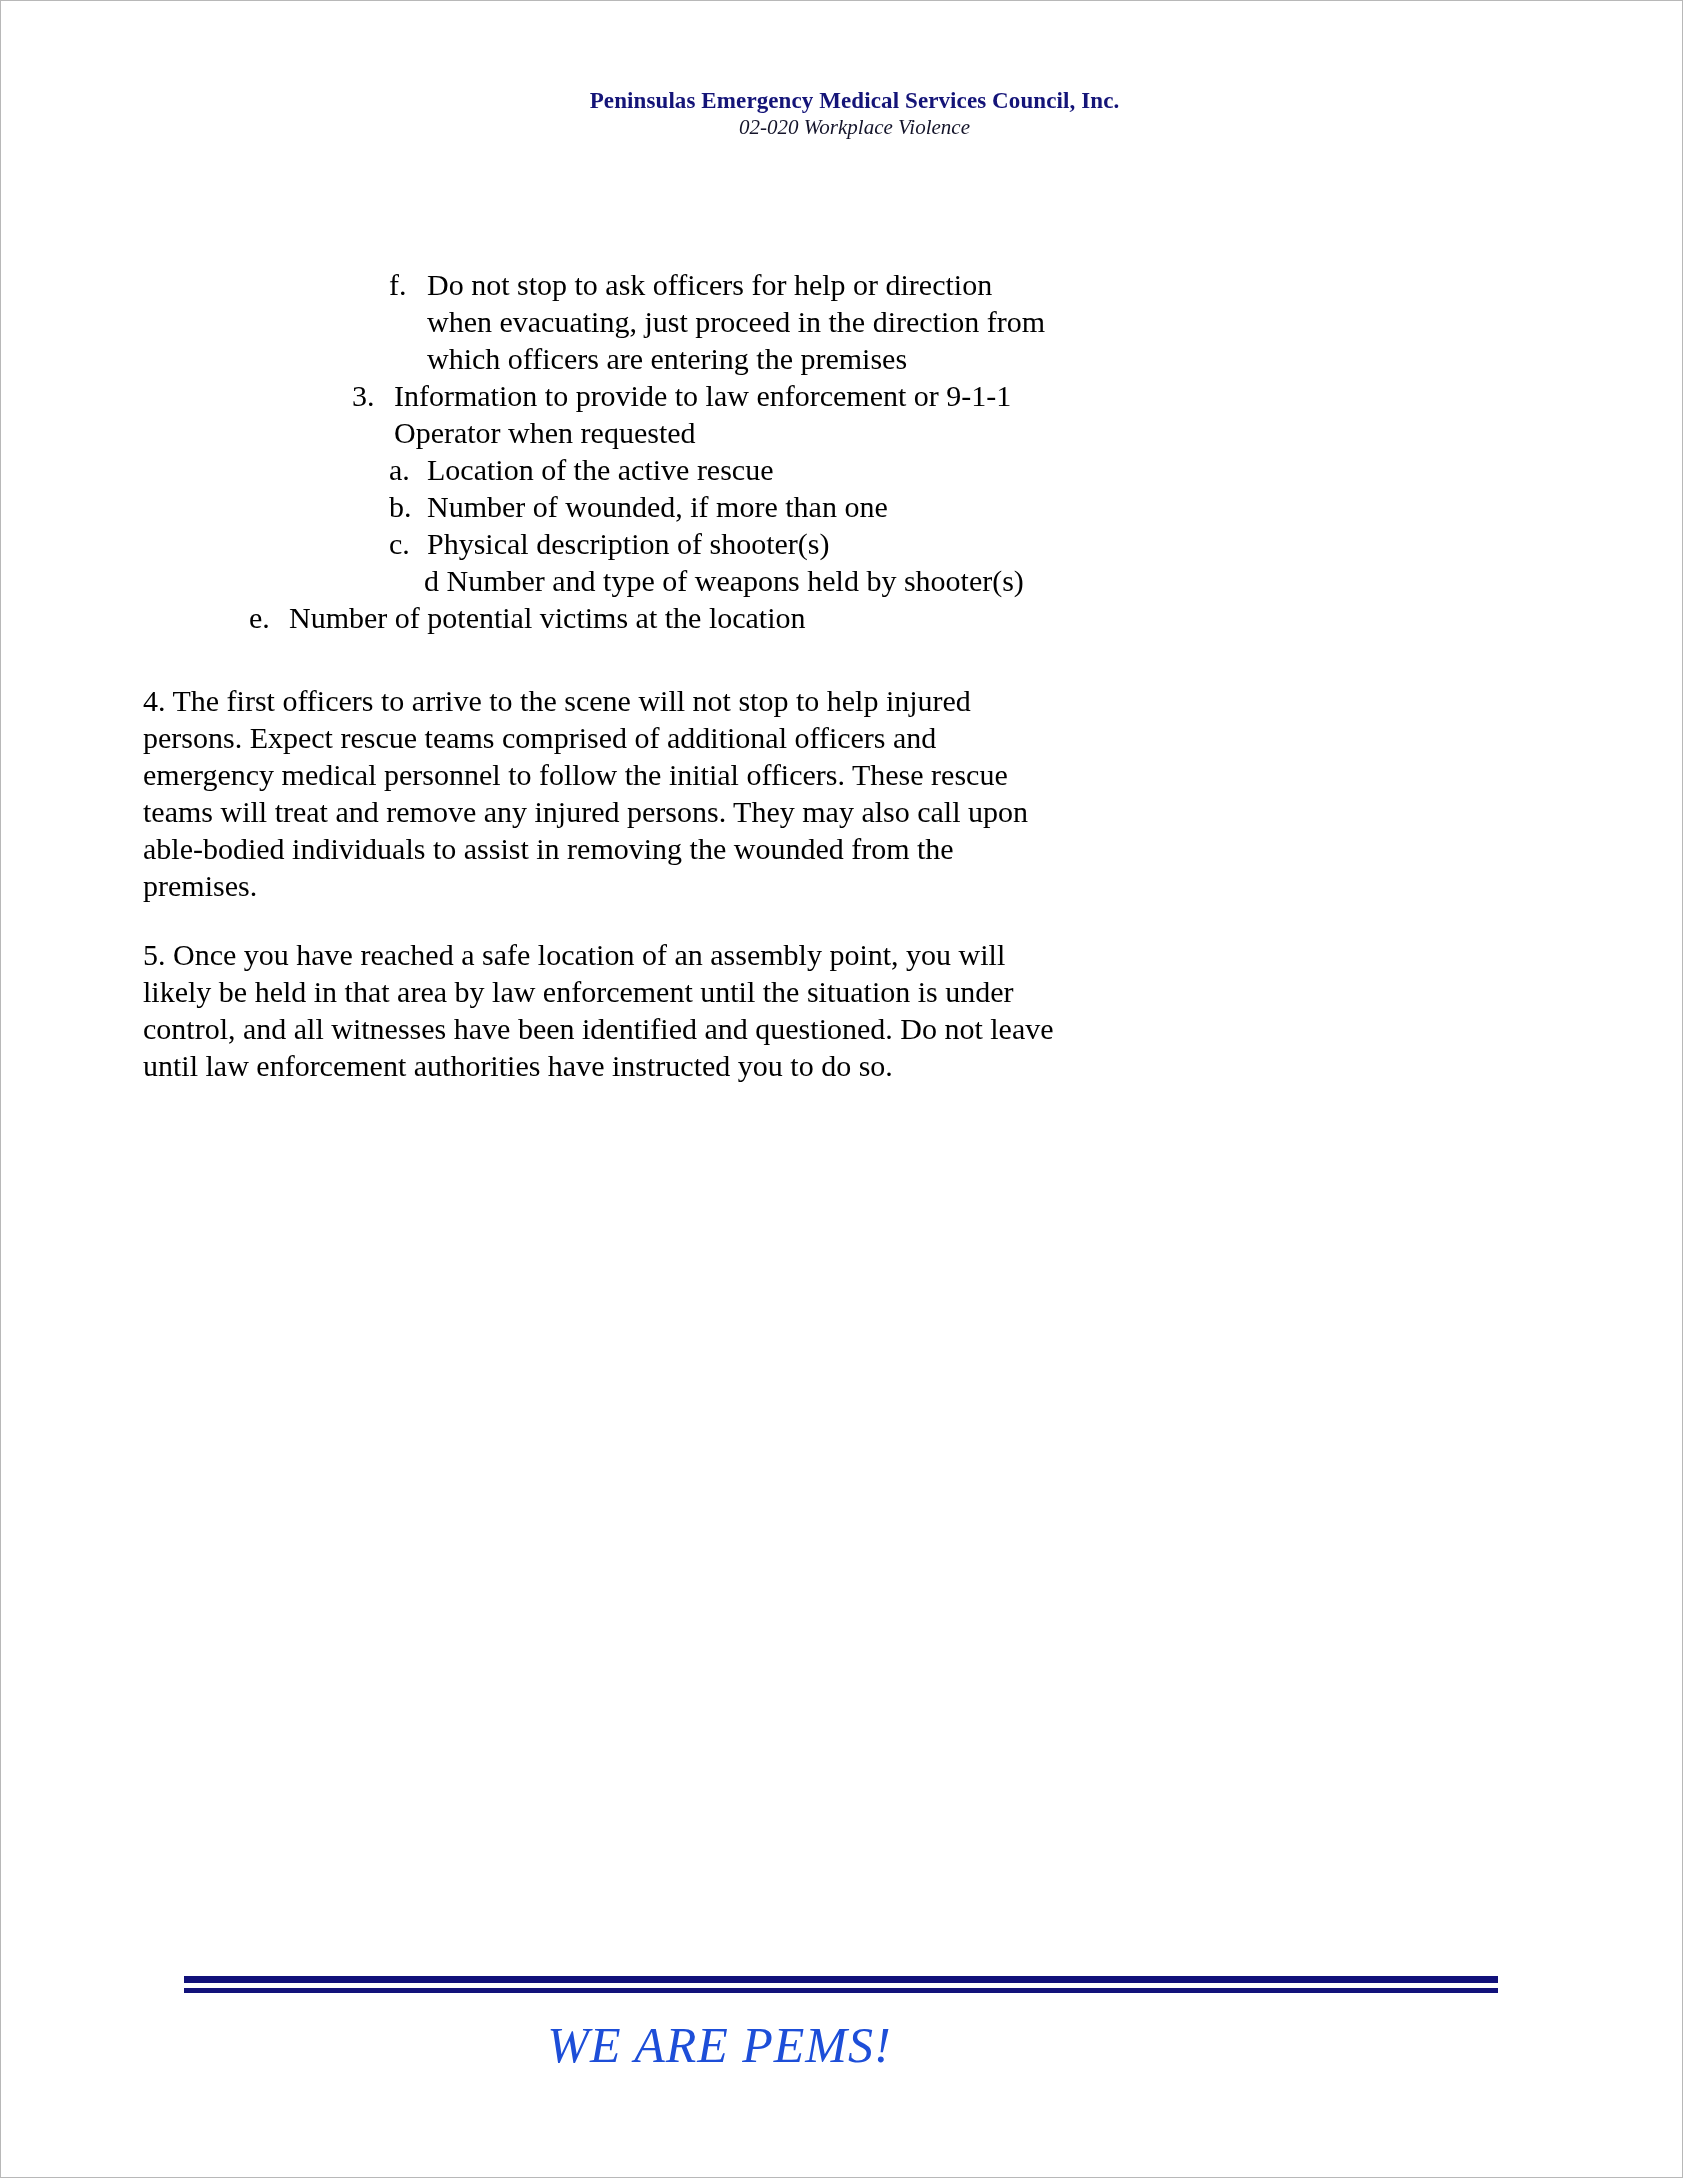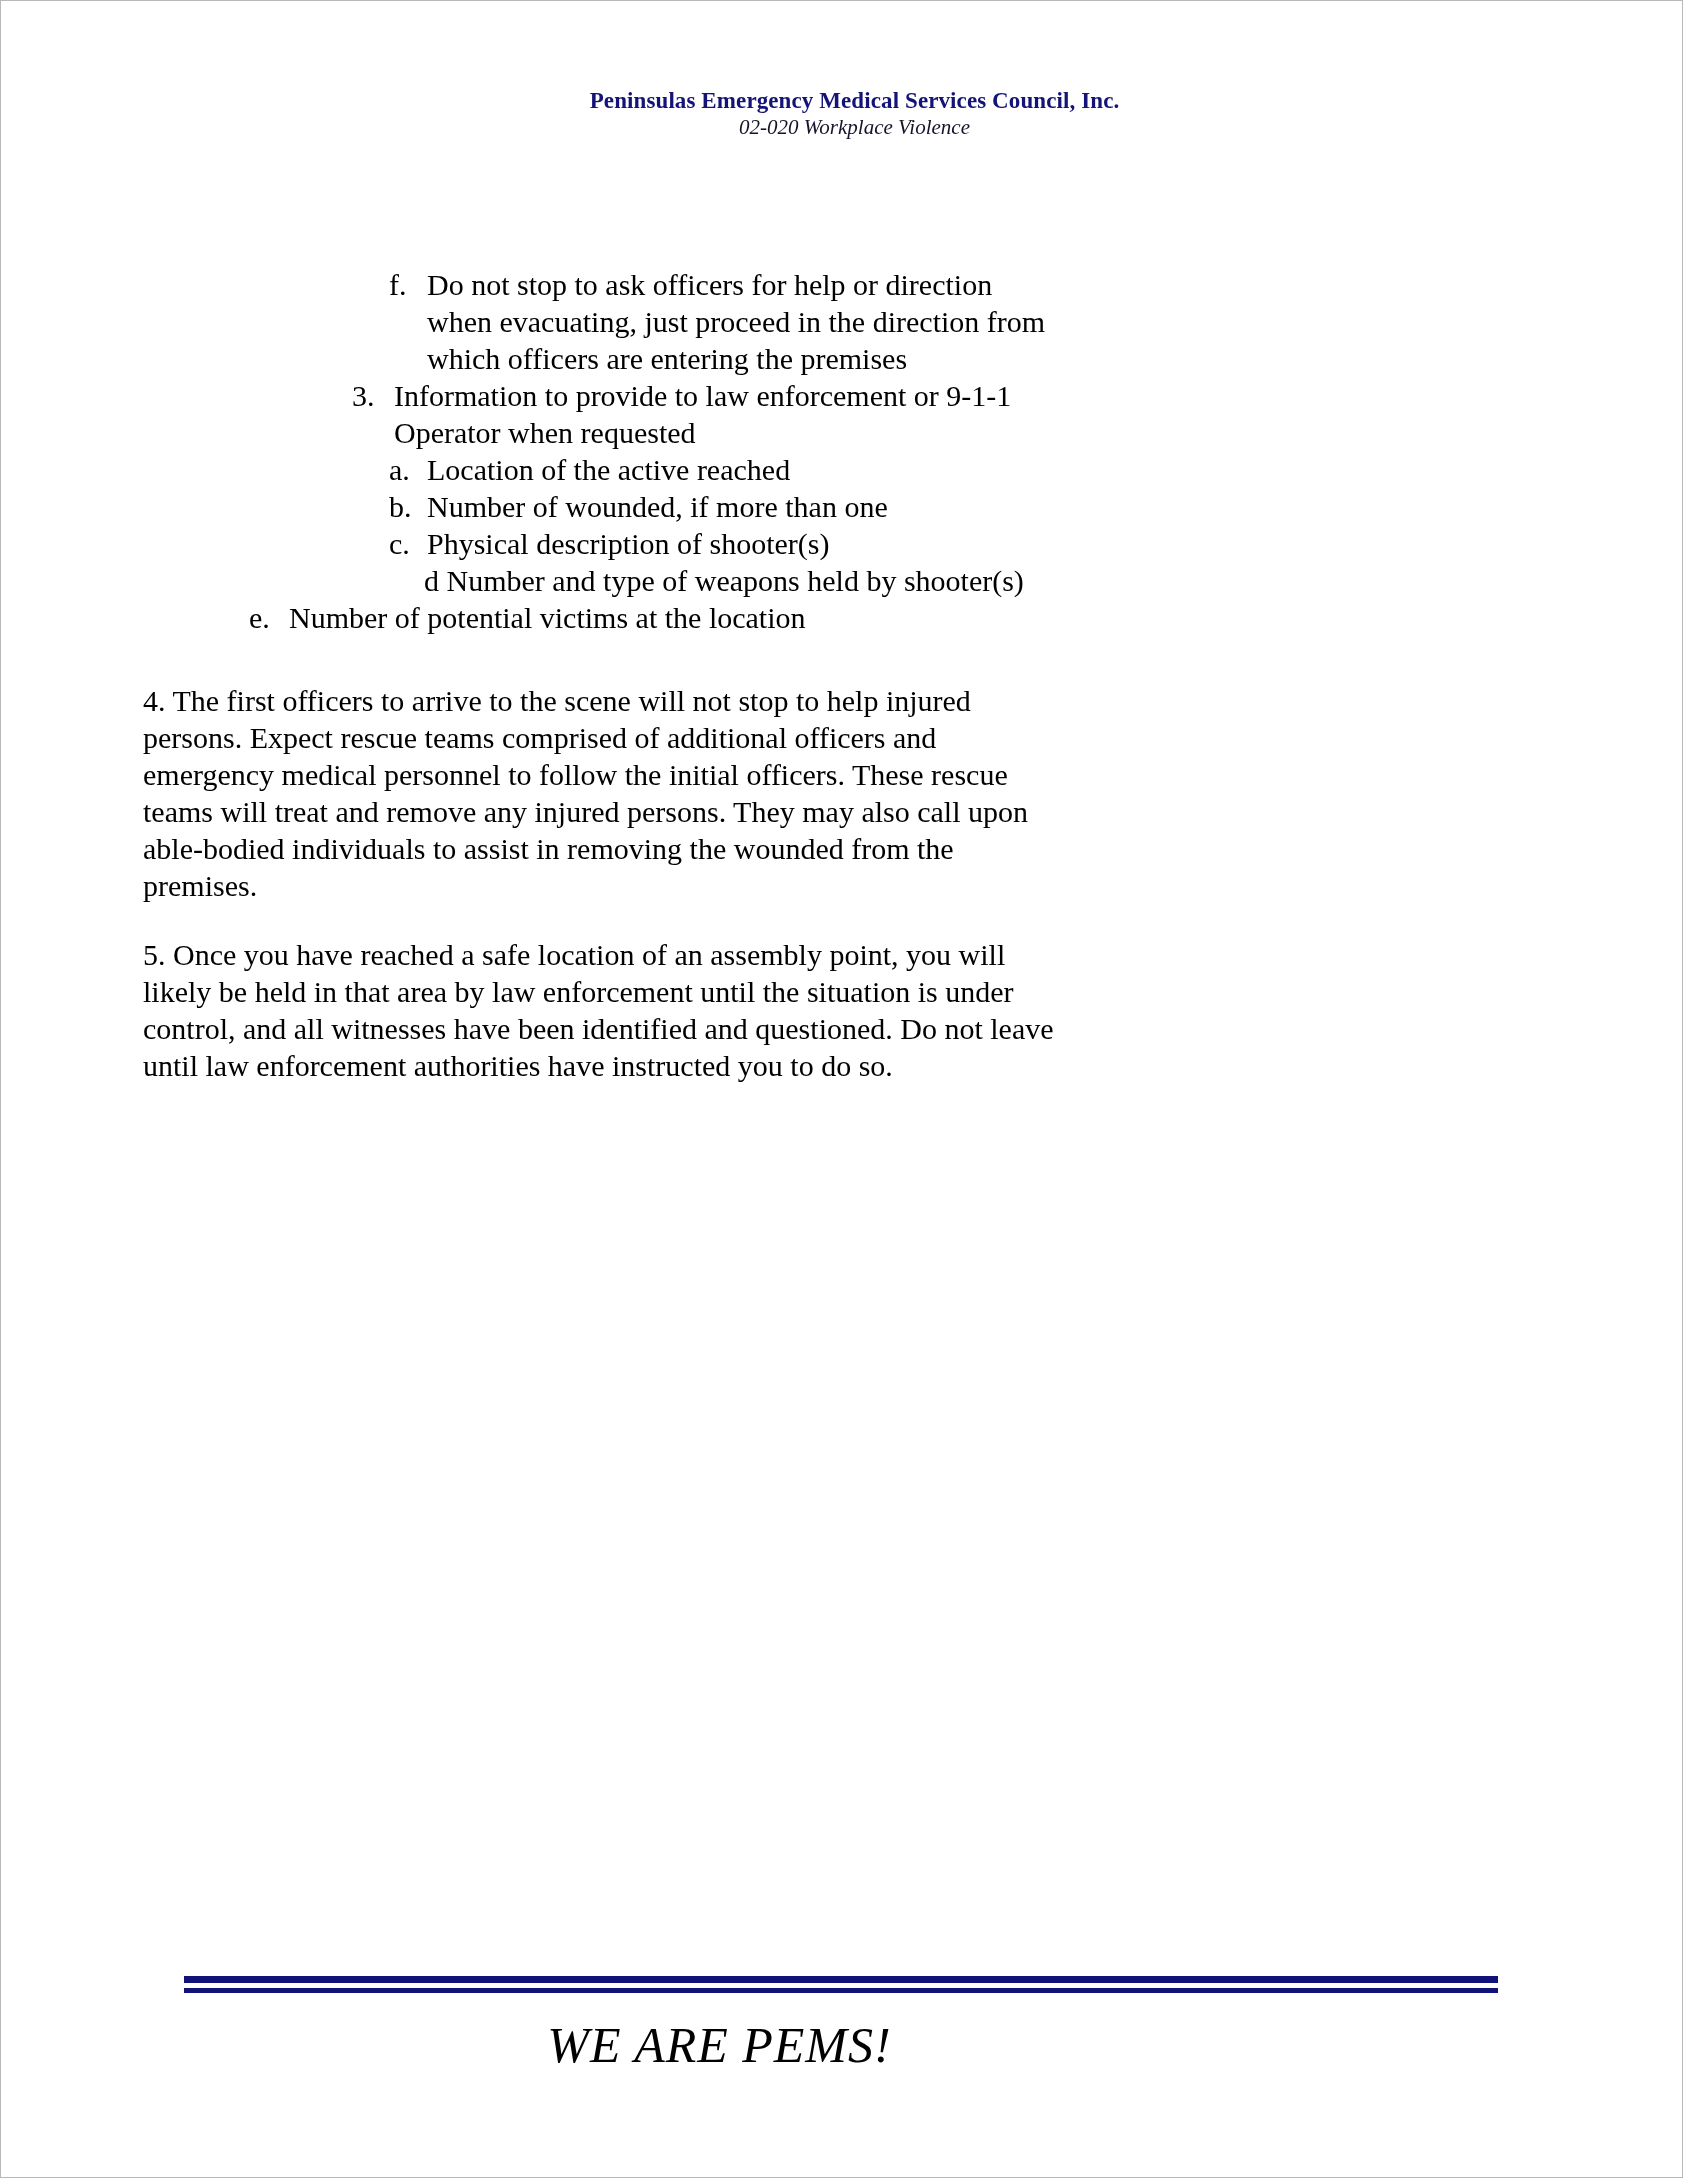--- a/index.html
+++ b/index.html
@@ -149,21 +149,21 @@
   }
   .footer-slogan {
     position: absolute;
     top: 40px;
     left: 0;
     width: 1437px;
     text-align: center;
     font-family: "Liberation Serif", "DejaVu Serif", serif;
     font-style: italic;
     font-size: 50px;
-    color: #000000;
+    color: #1d4ed8;
     letter-spacing: 1px;
   }
 </style>
 </head>
 <body>
 
 <div class="page">
 
   <div class="doc-header">
     <div class="org-name">Peninsulas Emergency Medical Services Council, Inc.</div>
@@ -179,21 +179,21 @@
         <span class="li-text">Do not stop to ask officers for help or direction when evacuating, just proceed in the direction from which officers are entering the premises</span>
       </div>
 
       <div class="li item-3">
         <span class="li-marker">3.</span>
         <span class="li-text">Information to provide to law enforcement or 9-1-1 Operator when requested</span>
       </div>
 
       <div class="li item-abc">
         <span class="li-marker">a.</span>
-        <span class="li-text">Location of the active reached</span>
+        <span class="li-text">Location of the active rescue</span>
       </div>
 
       <div class="li item-abc">
         <span class="li-marker">b.</span>
         <span class="li-text">Number of wounded, if more than one</span>
       </div>
 
       <div class="li item-abc">
         <span class="li-marker">c.</span>
         <span class="li-text">Physical description of shooter(s)</span>

